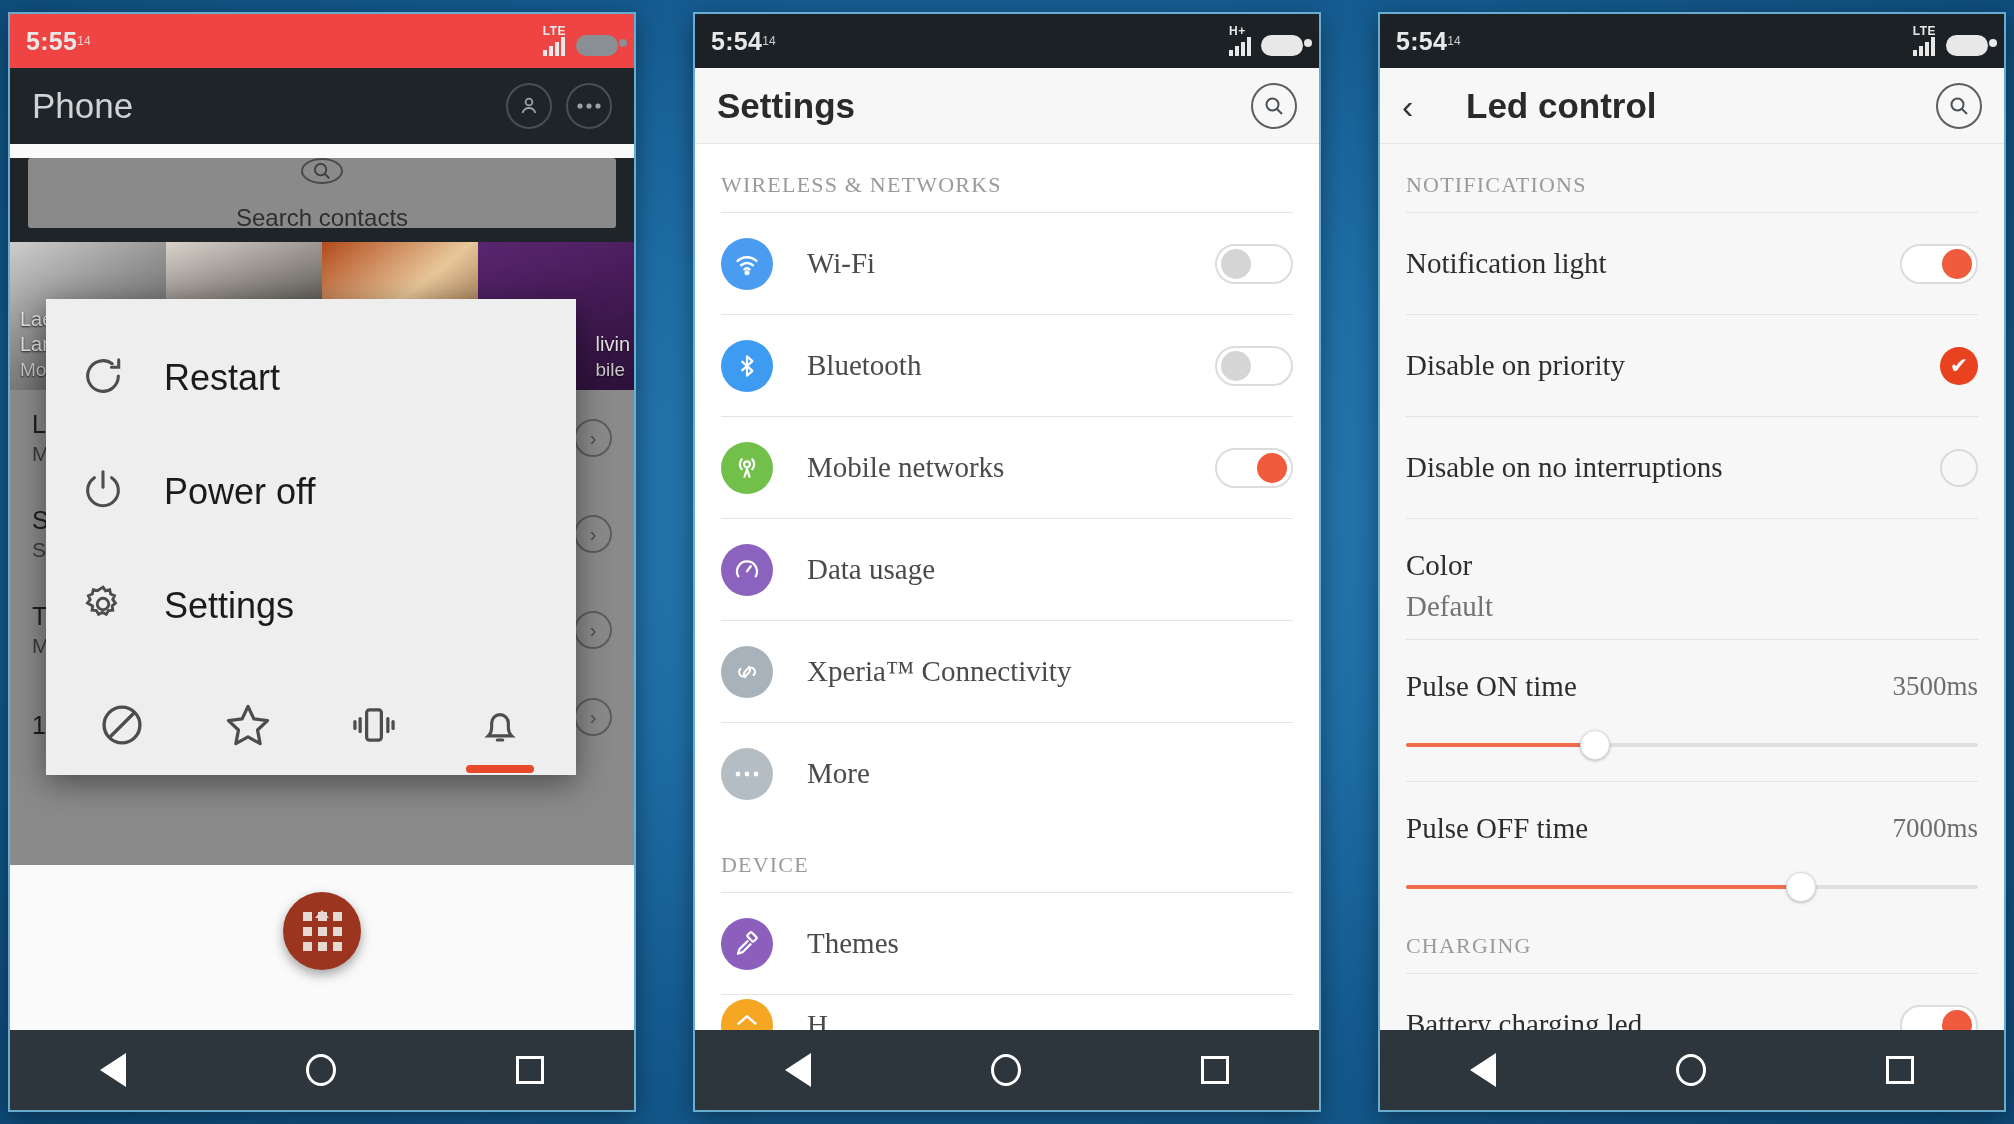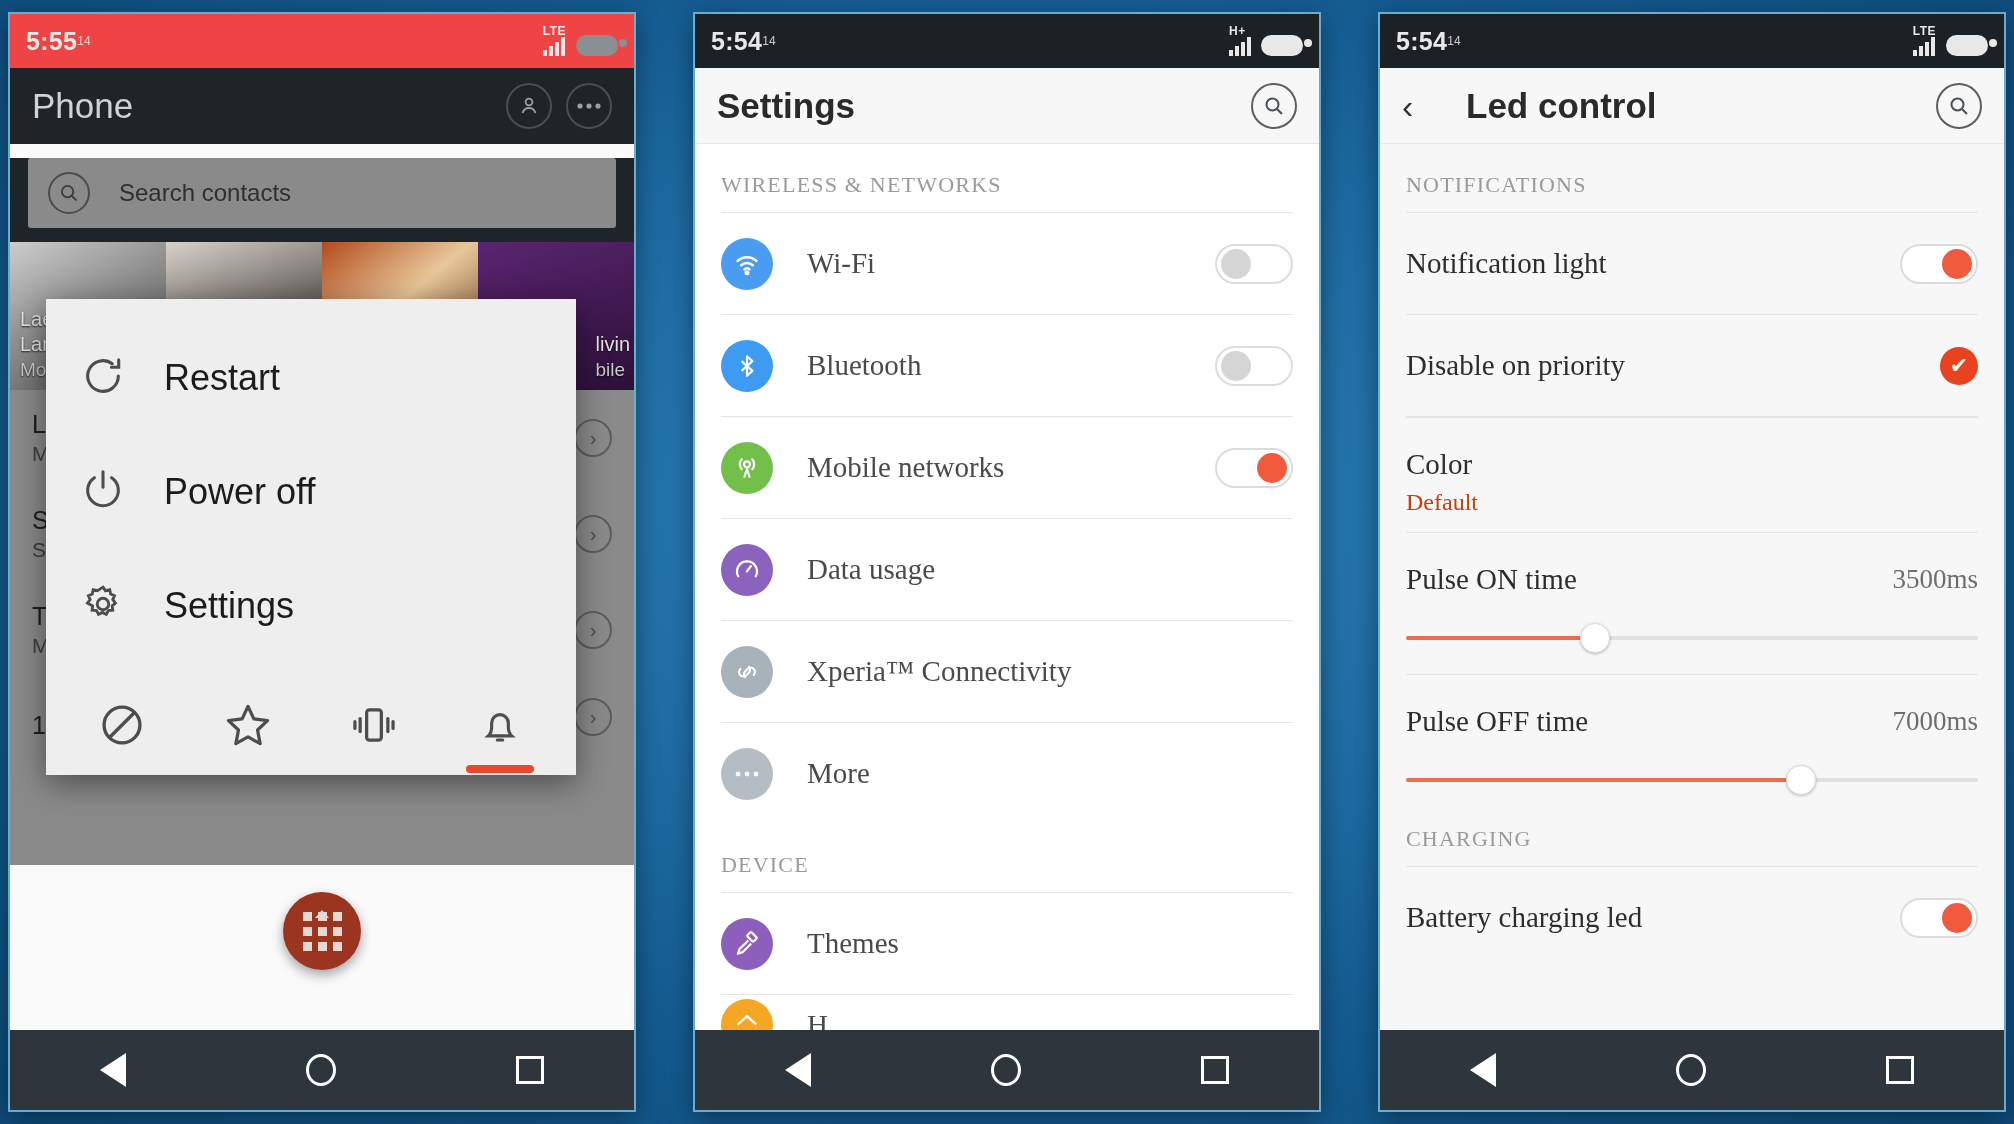--- a/index.html
+++ b/index.html
@@ -61,21 +61,21 @@
     width: 46px; height: 46px; border-radius: 50%;
     border: 2px solid #4a4f53; display: flex; align-items: center; justify-content: center;
   }
   .circ-btn.onlight { border-color: #5a5f63; }
   .spacer { margin-left: auto; }
   .back-chevron { font-size: 34px; color: #333; width: 46px; text-align: left; line-height: 1; }
 
   
   .search-box {
     margin: 14px 18px 0 18px; height: 70px; background: #8a8a8a;
-    border-radius: 3px; display: flex; align-items: center; padding: 0 20px; gap: 29px;
+    border-radius: 3px; display: flex; align-items: center; padding: 0 20px; gap: 20px; flex-direction: column;
   }
   .search-circ { width: 42px; height: 42px; border-radius: 50%; border: 2px solid #4b4b4b;
                  display: flex; align-items: center; justify-content: center; }
   .search-ph { font-size: 24px; color: #2f2f2f; }
   .photostrip { height: 148px; display: flex; }
   .photostrip > div { flex: 1; position: relative; overflow: hidden; }
   .ph-a { background: linear-gradient(150deg,#cdcdcd,#8e8e8e 45%,#4a4a4a); }
   .ph-b { background: linear-gradient(160deg,#d9d2cb,#6e6a66 50%,#201e1c); }
   .ph-c { background: linear-gradient(140deg,#b24b1c,#e8c79a 45%,#5c2c12); }
   .ph-d { background: linear-gradient(160deg,#5a2570,#2c1038); }
@@ -142,21 +142,21 @@
   .chk { width: 38px; height: 38px; border-radius: 50%; margin-left: auto; flex: none;
          display: flex; align-items: center; justify-content: center; }
   .chk.on { background: #e8421f; color: #fff; font-size: 22px; }
   .chk.off { border: 2px solid #dadada; }
 
   
   .prow { padding: 0 26px; }
   .prow-line { height: 93px; display: flex; align-items: center; }
   .ptitle { font-size: 29px; color: #2d2d2d; }
   .pvalue { margin-left: auto; font-size: 27px; color: #6e6e6e; }
-  .psub { font-size: 24px; color: #c2410c; margin-top: -22px; padding-bottom: 16px; }
+  .psub { font-size: 29px; color: #737373; margin-top: -22px; padding-bottom: 16px; }
   .slider-wrap { padding: 10px 0 34px 0; }
   .track { position: relative; height: 4px; background: #e0e0e0; border-radius: 2px; }
   .track .fill { position: absolute; left: 0; top: 0; height: 4px; background: #ee6b4d;
                  border-radius: 2px; }
   .track .thumb { position: absolute; top: -13px; width: 30px; height: 30px; border-radius: 50%;
                   background: #fff; border: 1px solid #dcdcdc; box-shadow: 0 1px 3px rgba(0,0,0,.25);
                   transform: translateX(-15px); }
 
   
   .navbar { position: absolute; bottom: 0; left: 0; right: 0; height: 80px;
@@ -548,20 +548,24 @@
         </span>
     </div>
     <div class="divider"></div>
 
     <div class="srow" style="gap:16px">
       <span class="ptitle">Disable on priority</span>
       <span class="chk on">✔</span>
     </div>
     <div class="divider"></div>
 
+    <div class="srow" style="gap:0">
+      <span class="ptitle">Disable on no interruptions</span>
+      <span class="chk off"></span>
+    </div>
     <div class="divider"></div>
 
     <div class="prow">
       <div class="prow-line">
         <span class="ptitle">Color</span>
       </div>
       <div class="psub">Default</div>
     </div>
     <div class="divider"></div>
 

